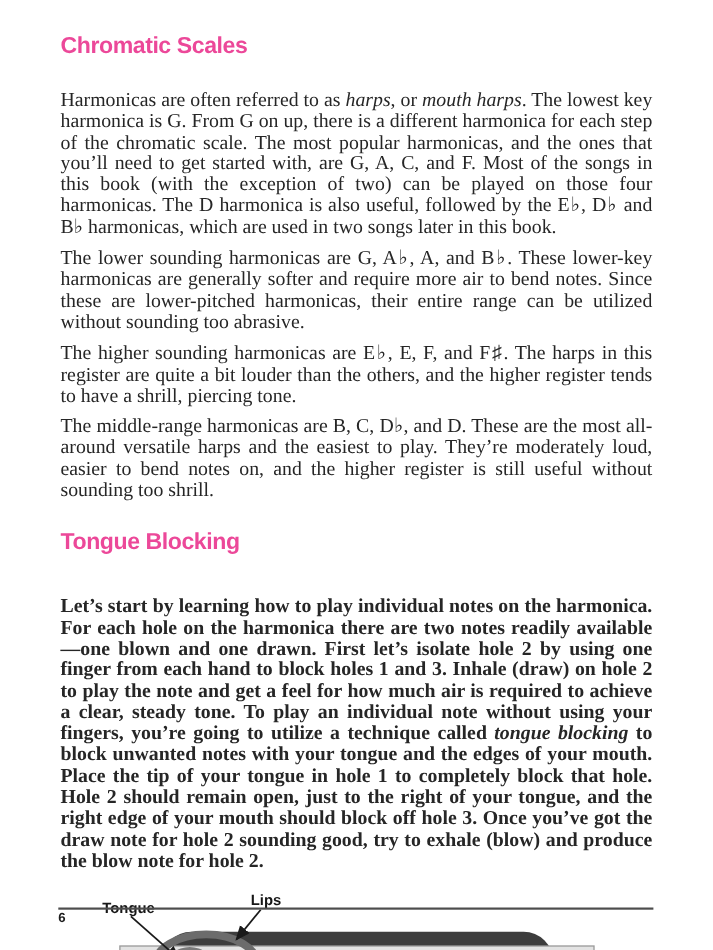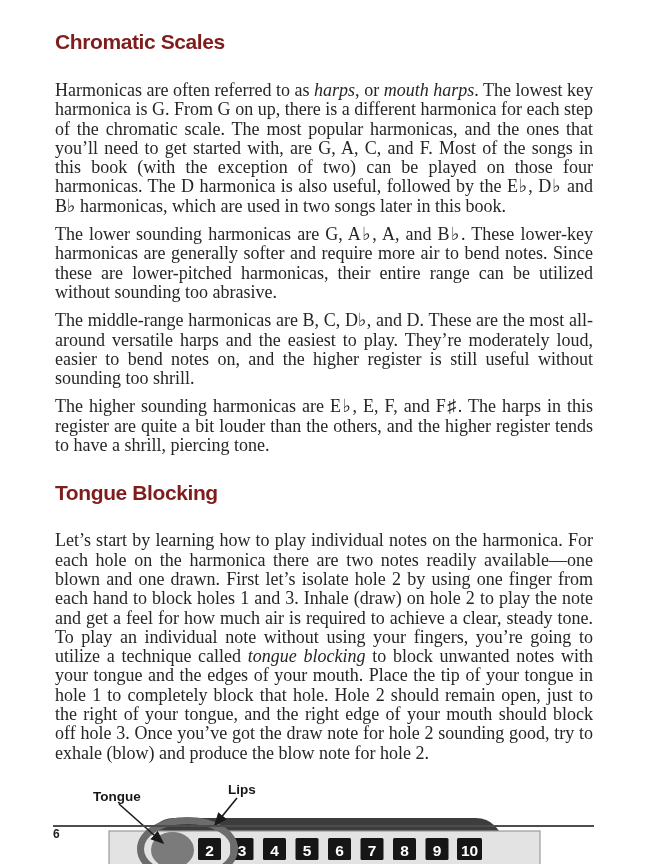--- a/index.html
+++ b/index.html
@@ -15,33 +15,33 @@
     position: absolute; inset: 0;
     padding: 0 55px;
     box-sizing: border-box;
   }
   h1.sec-heading {
     font-family: "Liberation Sans", "DejaVu Sans", sans-serif;
     font-weight: 700;
     font-size: 21px;
     line-height: 24px;
     letter-spacing: -0.4px;
-    color: #7f1d1d;
+    color: #ec4899;
     margin: 0;
   }
   #heading-1 { margin-top: 30px; }
   #heading-2 { margin-top: 26px; }
   p.body-para {
     font-size: 18px;
     line-height: 19.3px;
     text-align: justify;
     margin: 0 0 9px 0;
   }
   #para-1 { margin-top: 27px; }
-  #para-5 { margin-top: 26px; }
+  #para-5 { margin-top: 36px; font-weight: bold; }
   p.body-para em { font-style: italic; }
   .diagram-wrap {
     margin-left: -55px;
     margin-top: 10px;
     width: 648px;
     height: 148px;
   }
   .diagram-wrap svg { display: block; }
   .diag-label {
     font-family: "Liberation Sans", "DejaVu Sans", sans-serif;
@@ -74,23 +74,23 @@
 
 <div class="page">
 
   <section>
     <h1 class="sec-heading" id="heading-1">Chromatic Scales</h1>
 
     <p class="body-para" id="para-1"><span>Harmonicas are often referred to as </span><em>harps</em><span>, or </span><em>mouth harps</em><span>. The lowest key harmonica is G. From G on up, there is a different harmonica for each step of the chromatic scale. The most popular harmonicas, and the ones that you’ll need to get started with, are G, A, C, and F. Most of the songs in this book (with the exception of two) can be played on those four harmonicas. The D harmonica is also useful, followed by the E♭, D♭ and B♭ harmonicas, which are used in two songs later in this book.</span></p>
 
     <p class="body-para"><span>The lower sounding harmonicas are G, A♭, A, and B♭. These lower-key harmonicas are generally softer and require more air to bend notes. Since these are lower-pitched harmonicas, their entire range can be utilized without sounding too abrasive.</span></p>
 
+    <p class="body-para"><span>The higher sounding harmonicas are E♭, E, F, and F♯. The harps in this register are quite a bit louder than the others, and the higher register tends to have a shrill, piercing tone.</span></p>
+
     <p class="body-para"><span>The middle-range harmonicas are B, C, D♭, and D. These are the most all-around versatile harps and the easiest to play. They’re moderately loud, easier to bend notes on, and the higher register is still useful without sounding too shrill.</span></p>
-
-    <p class="body-para"><span>The higher sounding harmonicas are E♭, E, F, and F♯. The harps in this register are quite a bit louder than the others, and the higher register tends to have a shrill, piercing tone.</span></p>
   </section>
 
   <section>
     <h1 class="sec-heading" id="heading-2">Tongue Blocking</h1>
 
     <p class="body-para" id="para-5"><span>Let’s start by learning how to play individual notes on the harmonica. For each hole on the harmonica there are two notes readily available—one blown and one drawn. First let’s isolate hole 2 by using one finger from each hand to block holes 1 and 3. Inhale (draw) on hole 2 to play the note and get a feel for how much air is required to achieve a clear, steady tone. To play an individual note without using your fingers, you’re going to utilize a technique called </span><em>tongue blocking</em><span> to block unwanted notes with your tongue and the edges of your mouth. Place the tip of your tongue in hole 1 to completely block that hole. Hole 2 should remain open, just to the right of your tongue, and the right edge of your mouth should block off hole 3. Once you’ve got the draw note for hole 2 sounding good, try to exhale (blow) and produce the blow note for hole 2.</span></p>
   </section>
 
   <div class="diagram-wrap">
     <svg width="648" height="148" viewBox="0 0 648 148">

